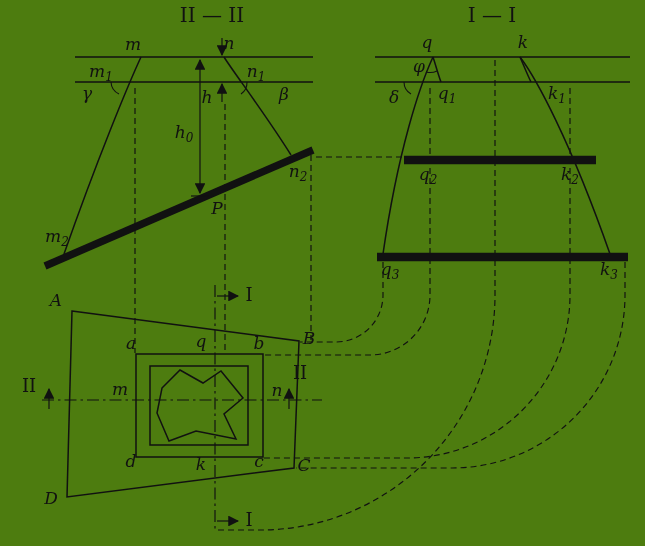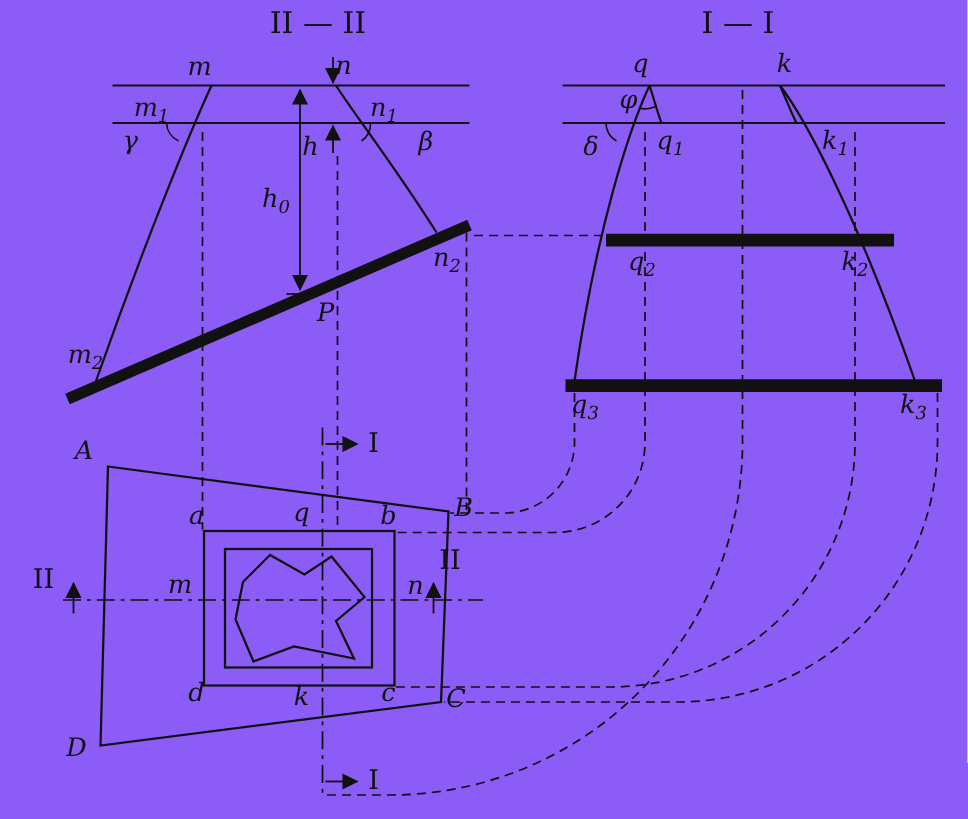--- a/index.html
+++ b/index.html
@@ -1,20 +1,20 @@
 <!DOCTYPE html>
 <html><head>
 <meta charset="utf-8">
 <style>
   html, body { margin: 0; padding: 0; background: #ffffff; }
   .stage {
     position: relative;
     width: 645px;
     height: 546px;
-    background: #8b5cf6;
+    background: #4d7c0f;
     font-family: "DejaVu Serif", serif;
   }
   svg { display: block; }
   .ln      { stroke: #111; stroke-width: 1.5; fill: none; }
   .ln-thin { stroke: #111; stroke-width: 1.3; fill: none; }
   .thick7  { stroke: #111; stroke-width: 7.5; fill: none; }
   .thick8  { stroke: #111; stroke-width: 8.5; fill: none; }
   .dash    { stroke: #111; stroke-width: 1.15; fill: none; stroke-dasharray: 6 4; }
   .dashdot { stroke: #111; stroke-width: 1.15; fill: none; stroke-dasharray: 12 4 2.5 4; }
   .dim     { stroke: #111; stroke-width: 1.2; fill: none; }

